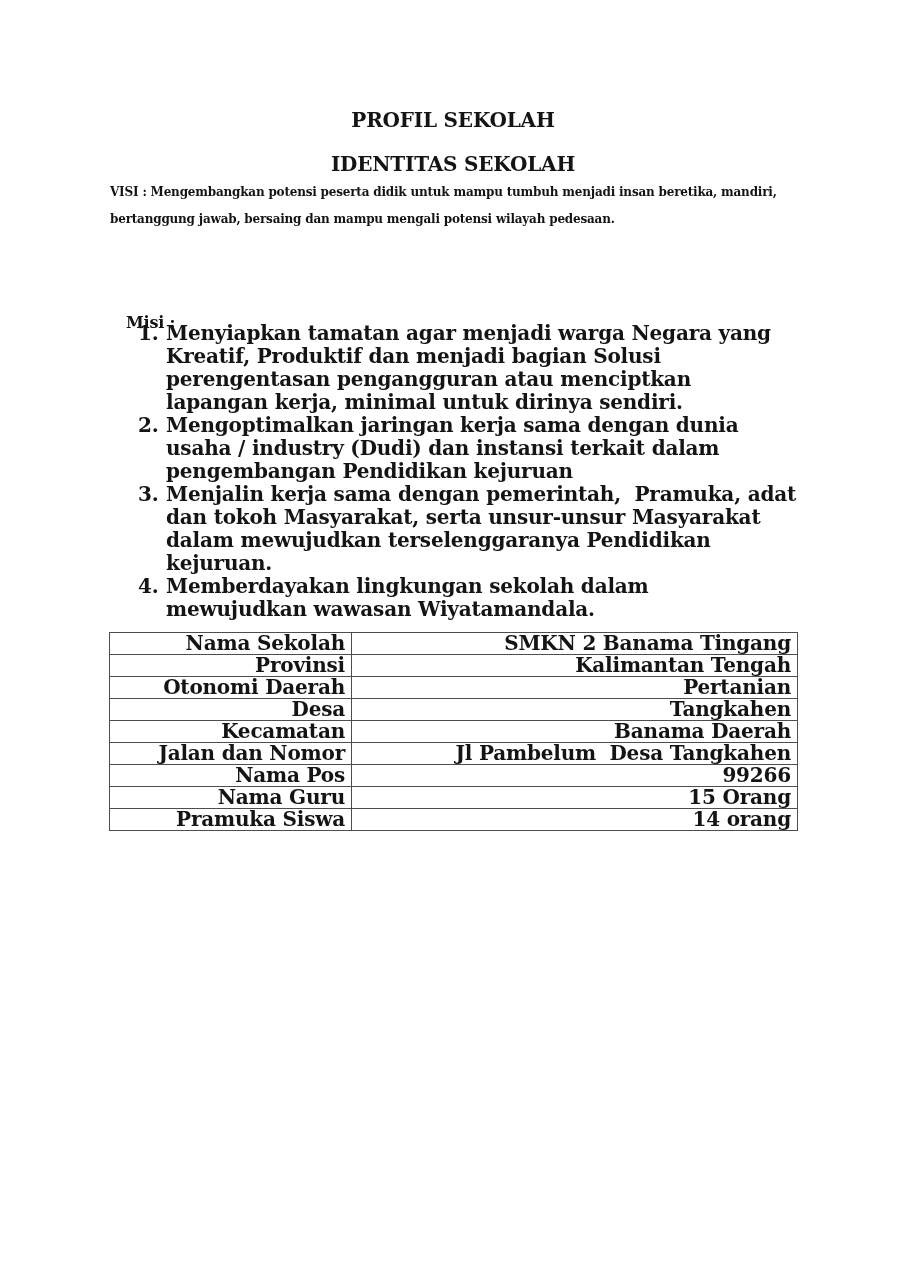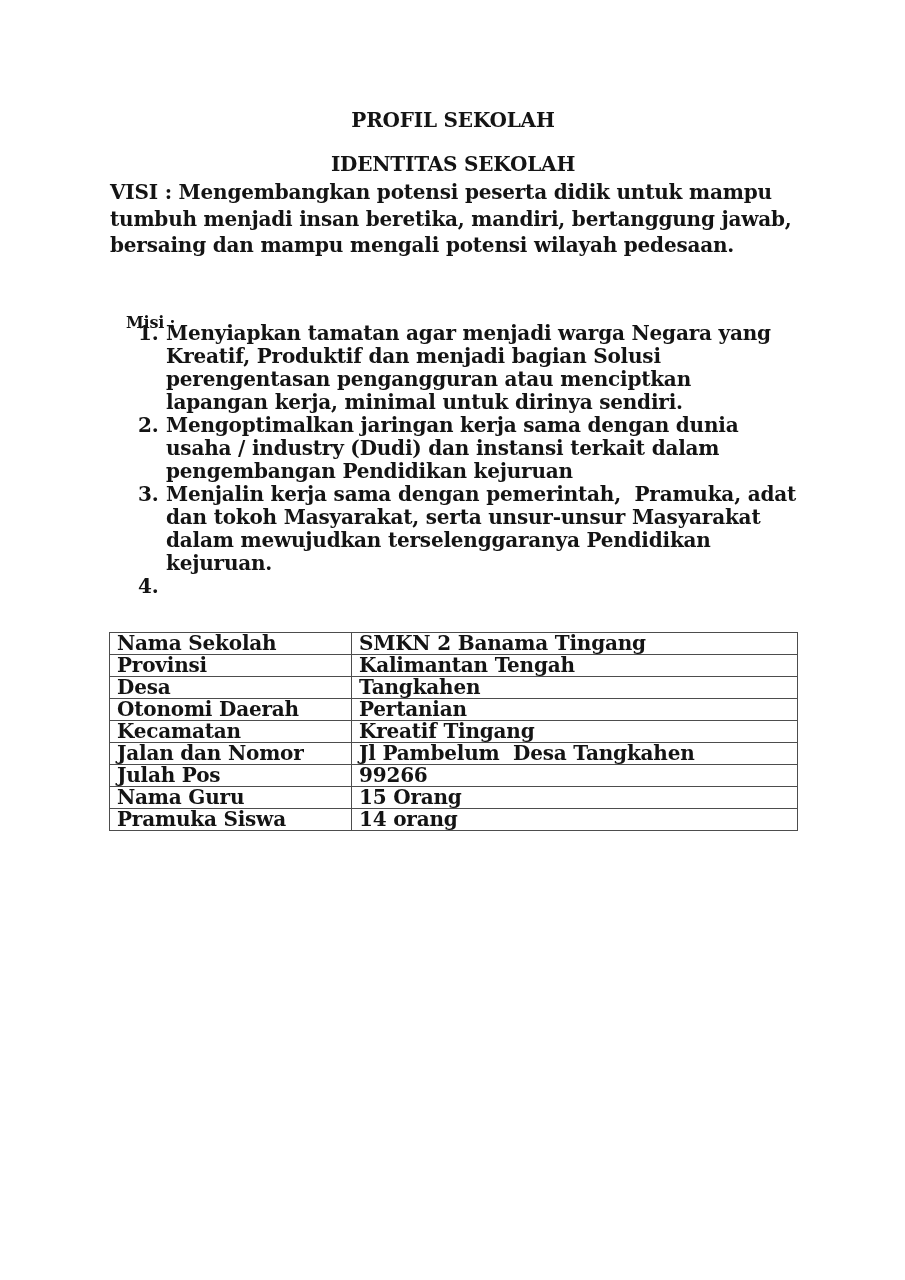--- a/index.html
+++ b/index.html
@@ -25,21 +25,21 @@
   }
   .doc-title {
     position: absolute; left: 110px; width: 686px;
     margin: 0; font-size: 20px; line-height: 26px;
     text-align: center; font-weight: 700;
   }
   .title-1 { top: 107px; }
   .title-2 { top: 151px; }
   .visi {
     position: absolute; top: 179px; left: 110px; width: 686px;
-    margin: 0; font-size: 20px; line-height: 26.5px;
+    margin: 0; font-size: 12px; line-height: 26.5px;
     white-space: pre-wrap;
   }
   .misi-label {
     position: absolute; top: 294px; left: 110px;
     margin: 16px; font-size: 16px; line-height: 26px;
   }
   .misi-list {
     position: absolute; top: 322px; left: 110px; width: 686px;
     margin: 0; padding: 0; list-style: none;
   }
@@ -57,21 +57,21 @@
     width: 688px;
     border-collapse: collapse;
     table-layout: fixed;
   }
   .identity-table th, .identity-table td {
     border: 1.5px solid var(--border);
     font-size: 20px;
     line-height: 21px;
     height: 21px;
     padding: 0 6px 0 7px;
-    text-align: left;
+    text-align: right;
     vertical-align: top;
     font-weight: 700;
     white-space: pre-wrap;
   }
   .col-label { width: 242px; }
   .col-value { width: 446px; }
 </style>
 </head>
 <body>
 
@@ -82,55 +82,55 @@
   <h2 class="doc-title title-2">IDENTITAS SEKOLAH</h2>
 
   <p class="visi">VISI : Mengembangkan potensi peserta didik untuk mampu tumbuh menjadi insan beretika, mandiri, bertanggung jawab, bersaing dan mampu mengali potensi wilayah pedesaan.</p>
 
   <p class="misi-label">Misi :</p>
 
   <ol class="misi-list">
       <li class="misi-item"><span class="num">1.</span><span class="misi-text">Menyiapkan tamatan agar menjadi warga Negara yang Kreatif, Produktif dan menjadi bagian Solusi perengentasan pengangguran atau menciptkan lapangan kerja, minimal untuk dirinya sendiri.</span></li>
       <li class="misi-item"><span class="num">2.</span><span class="misi-text">Mengoptimalkan jaringan kerja sama dengan dunia usaha / industry (Dudi) dan instansi terkait dalam pengembangan Pendidikan kejuruan</span></li>
       <li class="misi-item"><span class="num">3.</span><span class="misi-text">Menjalin kerja sama dengan pemerintah,  Pramuka, adat dan tokoh Masyarakat, serta unsur-unsur Masyarakat dalam mewujudkan terselenggaranya Pendidikan kejuruan.</span></li>
-      <li class="misi-item"><span class="num">4.</span></li>
+      <li class="misi-item"><span class="num">4.</span><span class="misi-text">Memberdayakan lingkungan sekolah dalam mewujudkan wawasan Wiyatamandala.</span></li>
     </ol>
 
   <table class="identity-table">
     <colgroup>
       <col class="col-label">
       <col class="col-value">
     </colgroup>
     <tbody>
         <tr>
           <th>Nama Sekolah</th>
           <td>SMKN 2 Banama Tingang</td>
         </tr>
         <tr>
           <th>Provinsi</th>
           <td>Kalimantan Tengah</td>
         </tr>
         <tr>
+          <th>Otonomi Daerah</th>
+          <td>Pertanian</td>
+        </tr>
+        <tr>
           <th>Desa</th>
           <td>Tangkahen</td>
         </tr>
         <tr>
-          <th>Otonomi Daerah</th>
-          <td>Pertanian</td>
-        </tr>
-        <tr>
           <th>Kecamatan</th>
-          <td>Kreatif Tingang</td>
+          <td>Banama Daerah</td>
         </tr>
         <tr>
           <th>Jalan dan Nomor</th>
           <td>Jl Pambelum  Desa Tangkahen</td>
         </tr>
         <tr>
-          <th>Julah Pos</th>
+          <th>Nama Pos</th>
           <td>99266</td>
         </tr>
         <tr>
           <th>Nama Guru</th>
           <td>15 Orang</td>
         </tr>
         <tr>
           <th>Pramuka Siswa</th>
           <td>14 orang</td>
         </tr>

